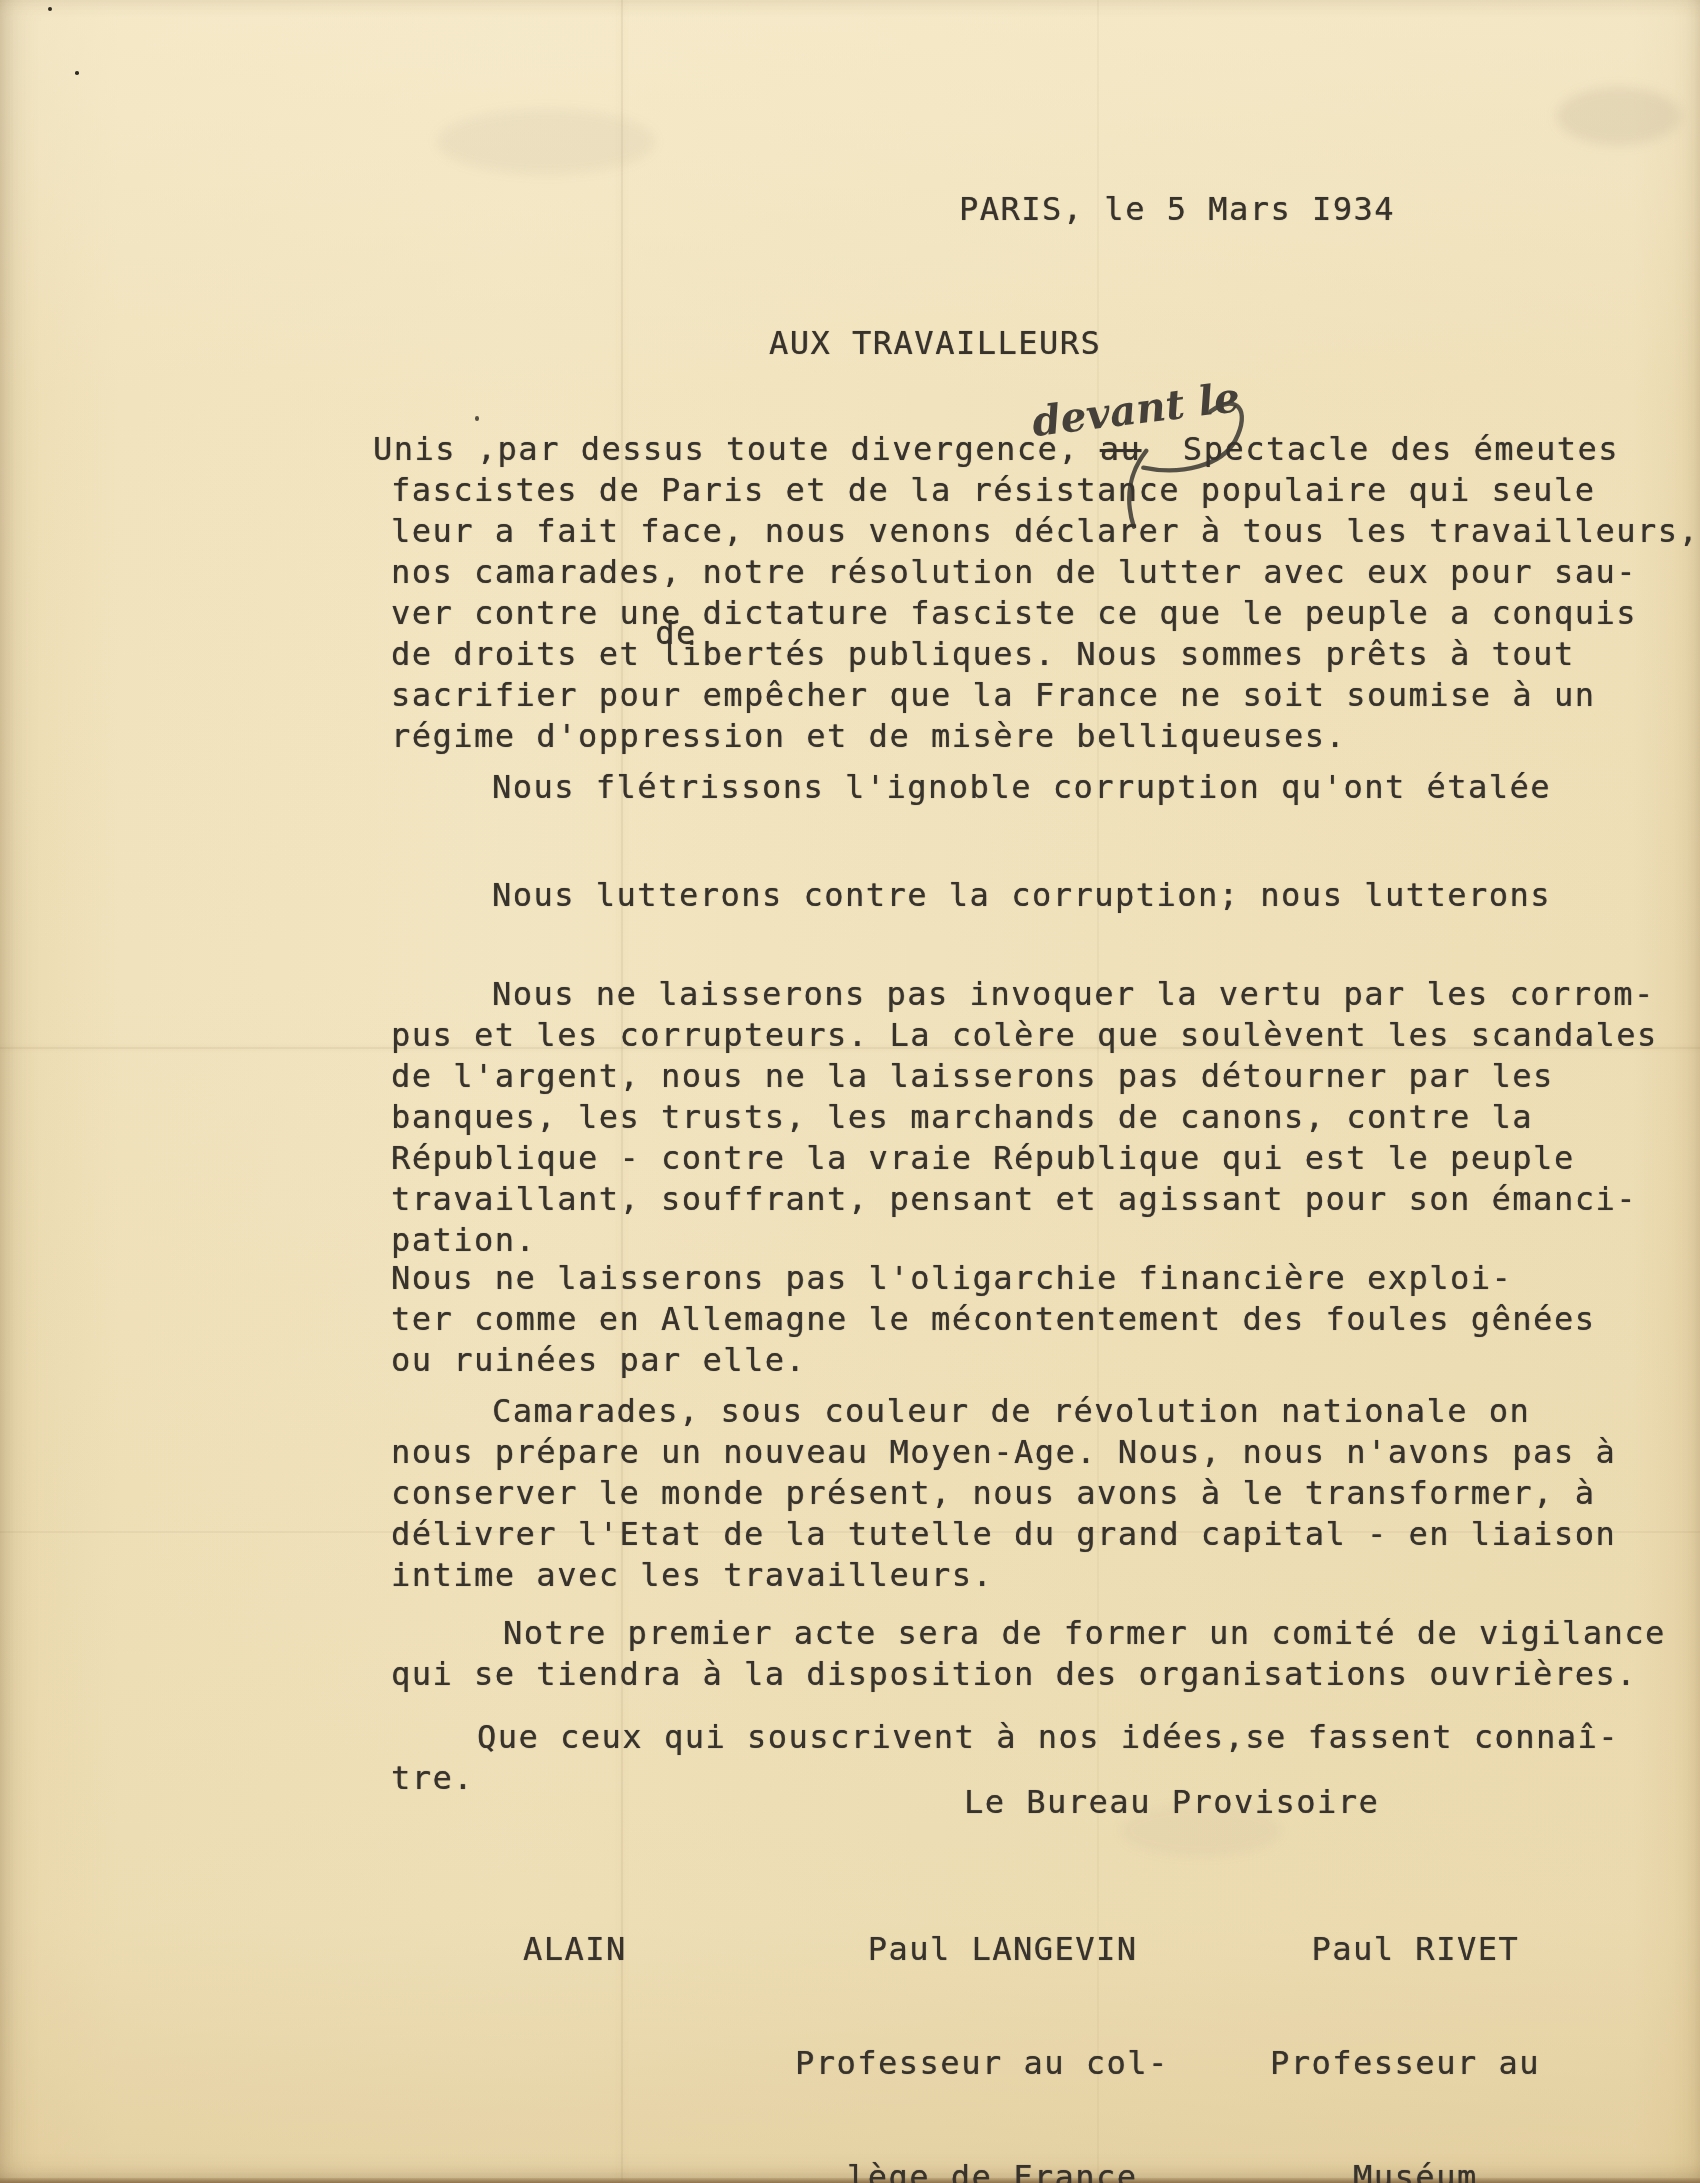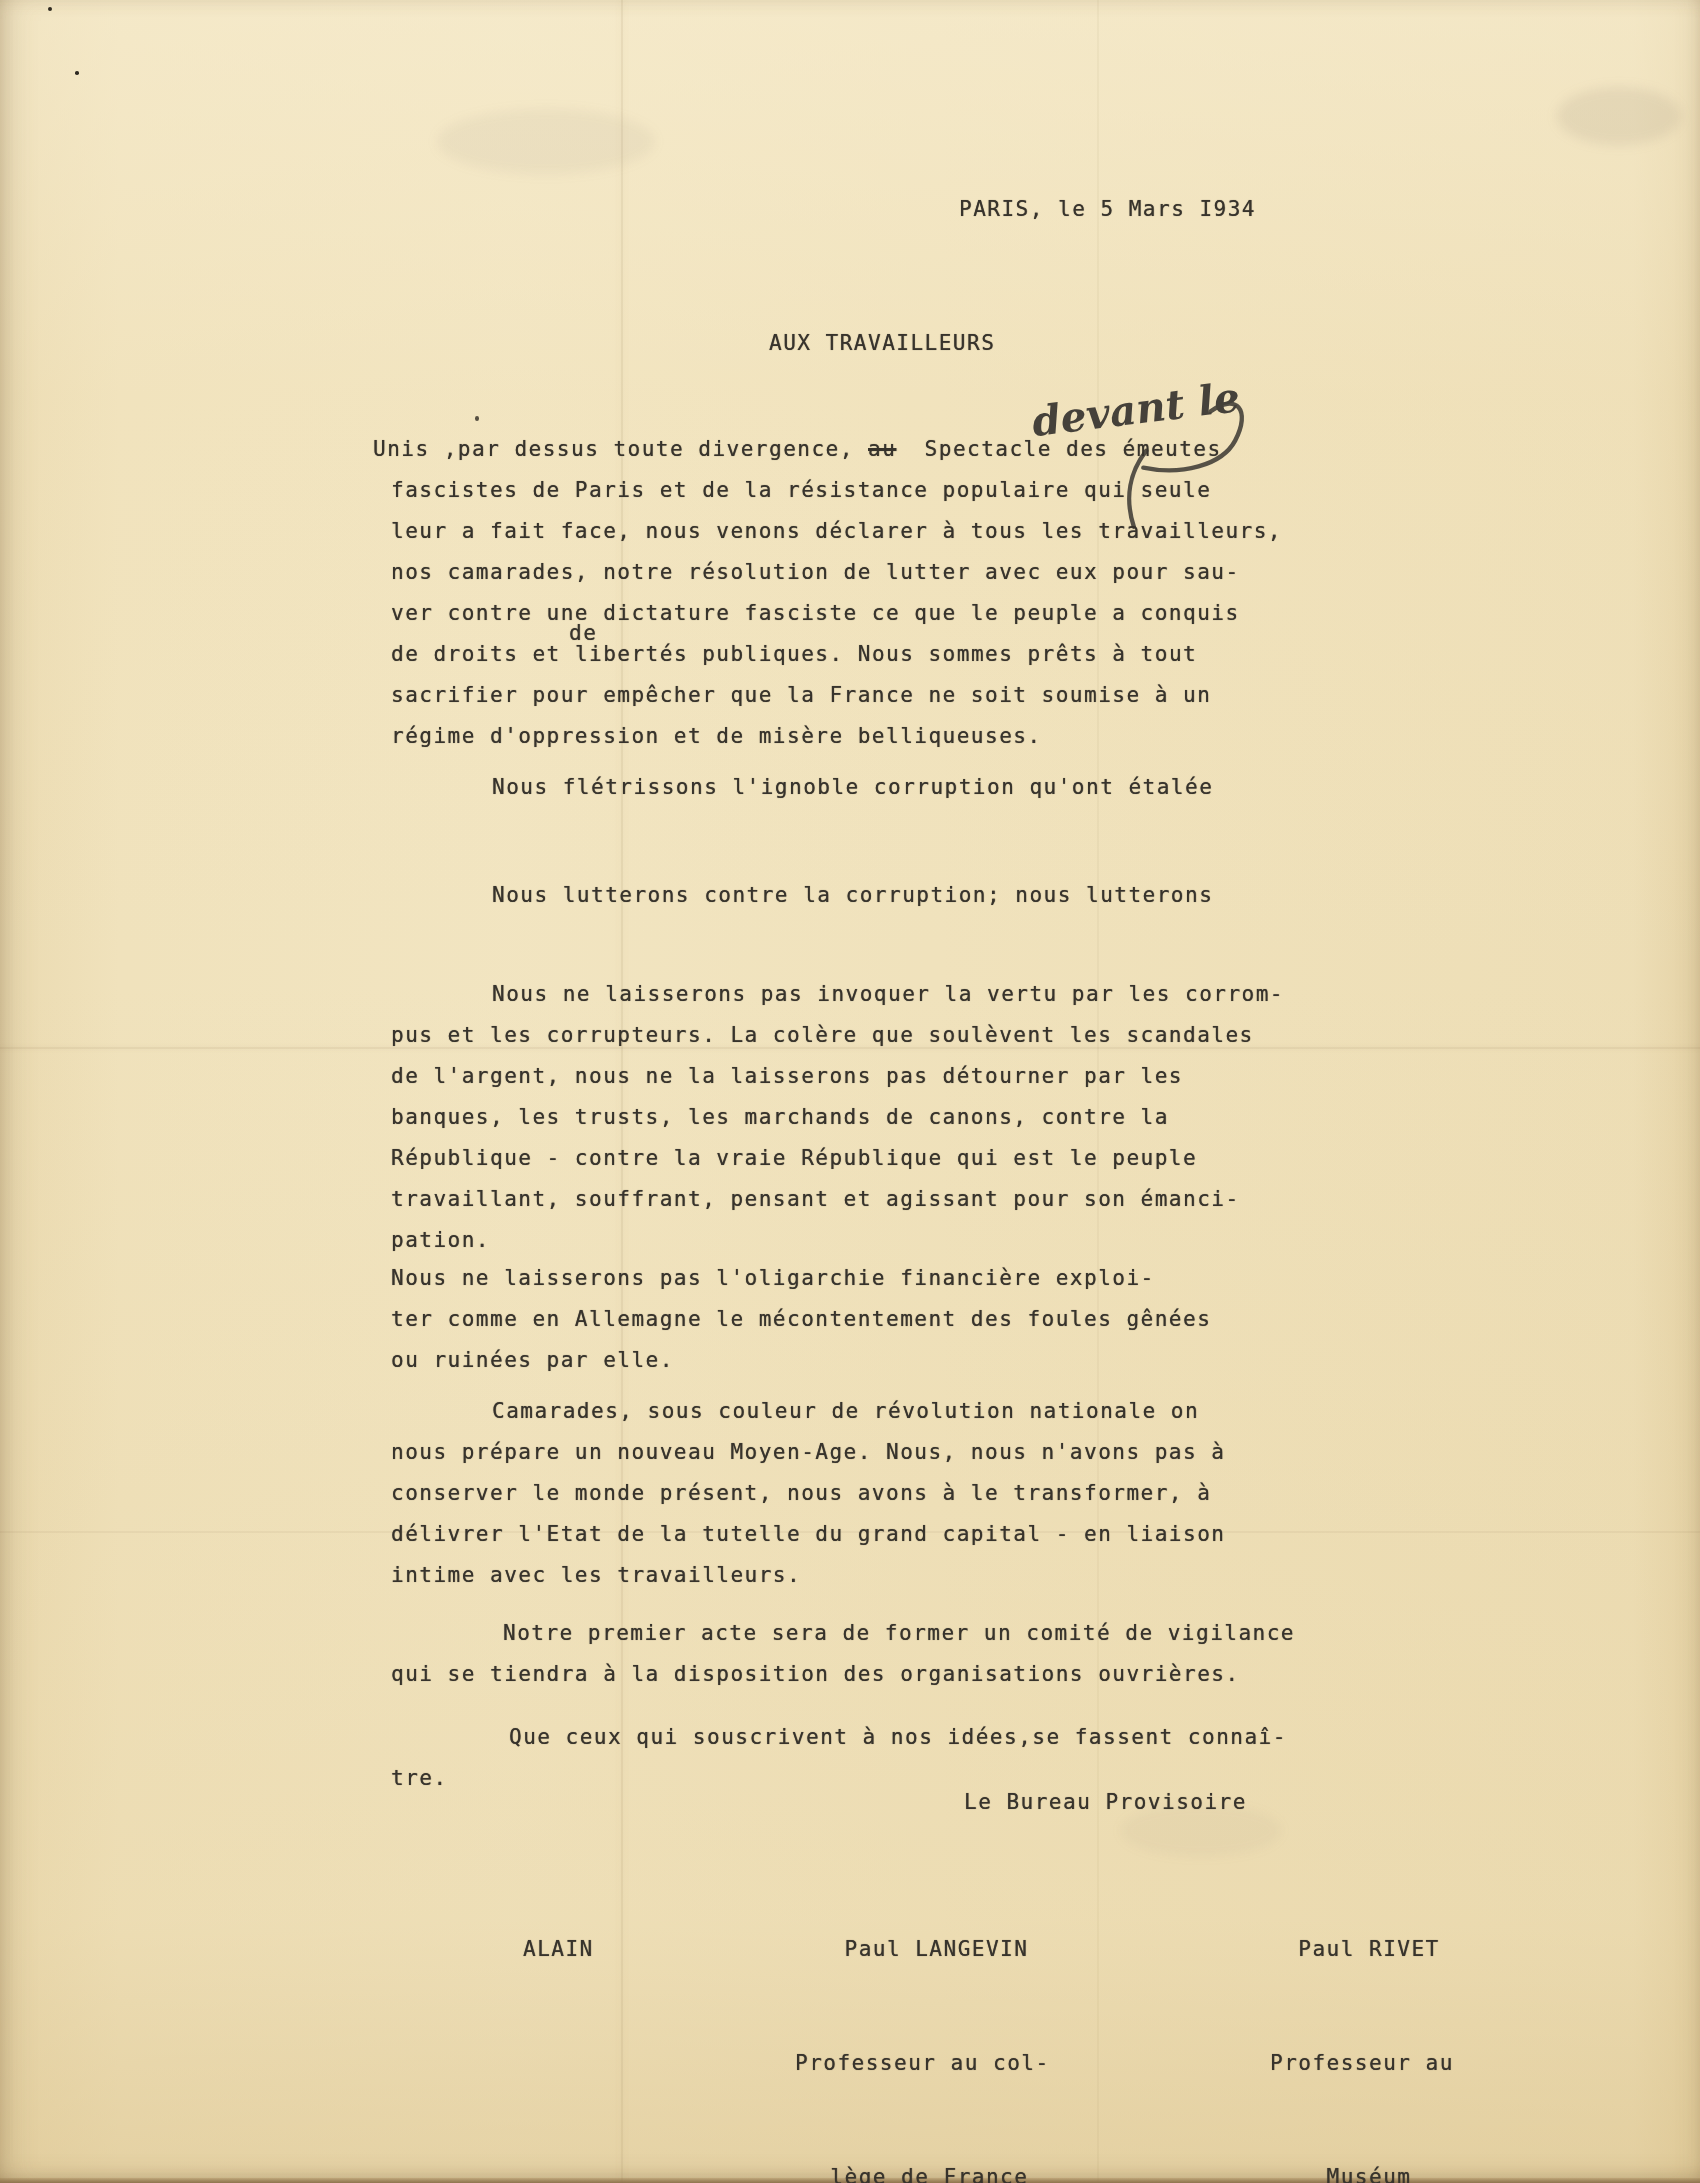--- a/index.html
+++ b/index.html
@@ -7,21 +7,21 @@
   .page{position:absolute;inset:0;
     background:
       linear-gradient(180deg, rgba(248,238,210,.55) 0%, rgba(244,230,193,.25) 18%, rgba(238,222,178,0) 45%, rgba(226,204,152,.25) 88%, rgba(214,188,132,.45) 100%),
       linear-gradient(90deg, rgba(222,200,150,.30) 0%, rgba(240,228,190,0) 7%, rgba(246,236,206,.25) 30%, rgba(240,226,184,0) 55%, rgba(228,208,160,.22) 96%, rgba(210,184,130,.40) 100%),
       #f0e2bc;
     box-shadow: inset 20.4px 0 36px -23px rgba(120,95,60,.45),
                 inset -16px 0 29px -22px rgba(120,95,60,.35),
                 inset 0 -16px 26px -17.5px rgba(115,90,55,.55),
                 inset 0 10.2px 22px -19px rgba(150,125,85,.25);
   }
-  .tw{position:absolute;font-family:"DejaVu Sans Mono",monospace;font-size:21px;line-height:41px;
+  .tw{position:absolute;font-family:"DejaVu Sans Mono",monospace;font-size:32px;line-height:41px;
       letter-spacing:1.5px;color:#37332c;white-space:pre;
       text-shadow:0 0 0.9px rgba(52,47,39,.65), 0.4px 0.3px 0 rgba(52,47,39,.28);}
   .tline{height:41px;}
   .para{position:absolute;left:391px;}
   .strike{text-decoration:line-through;text-decoration-thickness:2.9px;}
   .sup{display:inline-block;width:0;position:relative;top:-21px;left:-5.8px;white-space:nowrap;}
   .sig{line-height:38px;}
   .sigline{height:38px;text-align:center;}
   .annotation{position:absolute;left:1015px;top:375px;width:277px;height:175px;}
   .ink-text{font-family:"DejaVu Serif",serif;font-style:italic;font-weight:bold;fill:#45413a;font-size:56px;}
@@ -63,21 +63,21 @@
   </div>
 
   <div id="letter-body">
       <div class="tw para" style="top: 429px;"><div class="tline" style="margin-left: -18px;">Unis ,par dessus toute divergence, <span class="strike">au</span>  Spectacle des émeutes</div><div class="tline">fascistes de Paris et de la résistance populaire qui seule</div><div class="tline">leur a fait face, nous venons déclarer à tous les travailleurs,</div><div class="tline">nos camarades, notre résolution de lutter avec eux pour sau-</div><div class="tline">ver contre une dictature fasciste ce que le peuple a conquis</div><div class="tline">de droits et <span class="sup">de</span>libertés publiques. Nous sommes prêts à tout</div><div class="tline">sacrifier pour empêcher que la France ne soit soumise à un</div><div class="tline">régime d'oppression et de misère belliqueuses.</div></div>
       <div class="tw para" style="top: 767px;"><div class="tline" style="margin-left: 101px;">Nous flétrissons l'ignoble corruption qu'ont étalée</div></div>
       <div class="tw para" style="top: 875px;"><div class="tline" style="margin-left: 101px;">Nous lutterons contre la corruption; nous lutterons</div></div>
       <div class="tw para" style="top: 974px;"><div class="tline" style="margin-left: 101px;">Nous ne laisserons pas invoquer la vertu par les corrom-</div><div class="tline">pus et les corrupteurs. La colère que soulèvent les scandales</div><div class="tline">de l'argent, nous ne la laisserons pas détourner par les</div><div class="tline">banques, les trusts, les marchands de canons, contre la</div><div class="tline">République - contre la vraie République qui est le peuple</div><div class="tline">travaillant, souffrant, pensant et agissant pour son émanci-</div><div class="tline">pation.</div></div>
       <div class="tw para" style="top: 1258px;"><div class="tline" style="">Nous ne laisserons pas l'oligarchie financière exploi-</div><div class="tline">ter comme en Allemagne le mécontentement des foules gênées</div><div class="tline">ou ruinées par elle.</div></div>
       <div class="tw para" style="top: 1391px;"><div class="tline" style="margin-left: 101px;">Camarades, sous couleur de révolution nationale on</div><div class="tline">nous prépare un nouveau Moyen-Age. Nous, nous n'avons pas à</div><div class="tline">conserver le monde présent, nous avons à le transformer, à</div><div class="tline">délivrer l'Etat de la tutelle du grand capital - en liaison</div><div class="tline">intime avec les travailleurs.</div></div>
       <div class="tw para" style="top: 1613px;"><div class="tline" style="margin-left: 112px;">Notre premier acte sera de former un comité de vigilance</div><div class="tline">qui se tiendra à la disposition des organisations ouvrières.</div></div>
-      <div class="tw para" style="top: 1717px;"><div class="tline" style="margin-left: 118px;">Que ceux qui souscrivent à nos idées,se fassent connaî-</div><div class="tline">tre.</div></div>
+      <div class="tw para" style="top: 1717px;"><div class="tline" style="margin-left: 86px;">Que ceux qui souscrivent à nos idées,se fassent connaî-</div><div class="tline">tre.</div></div>
     </div>
 
   <div class="tw" style="left:964px;top:1782px;">Le Bureau Provisoire</div>
 
   <div class="tw sig" style="left:523px;top:1854px;">
     <div class="sigline">ALAIN</div>
   </div>
   <div class="tw sig" style="left:795px;top:1854px;">
     <div class="sigline">  Paul LANGEVIN</div>
     <div class="sigline">Professeur au col-</div>

